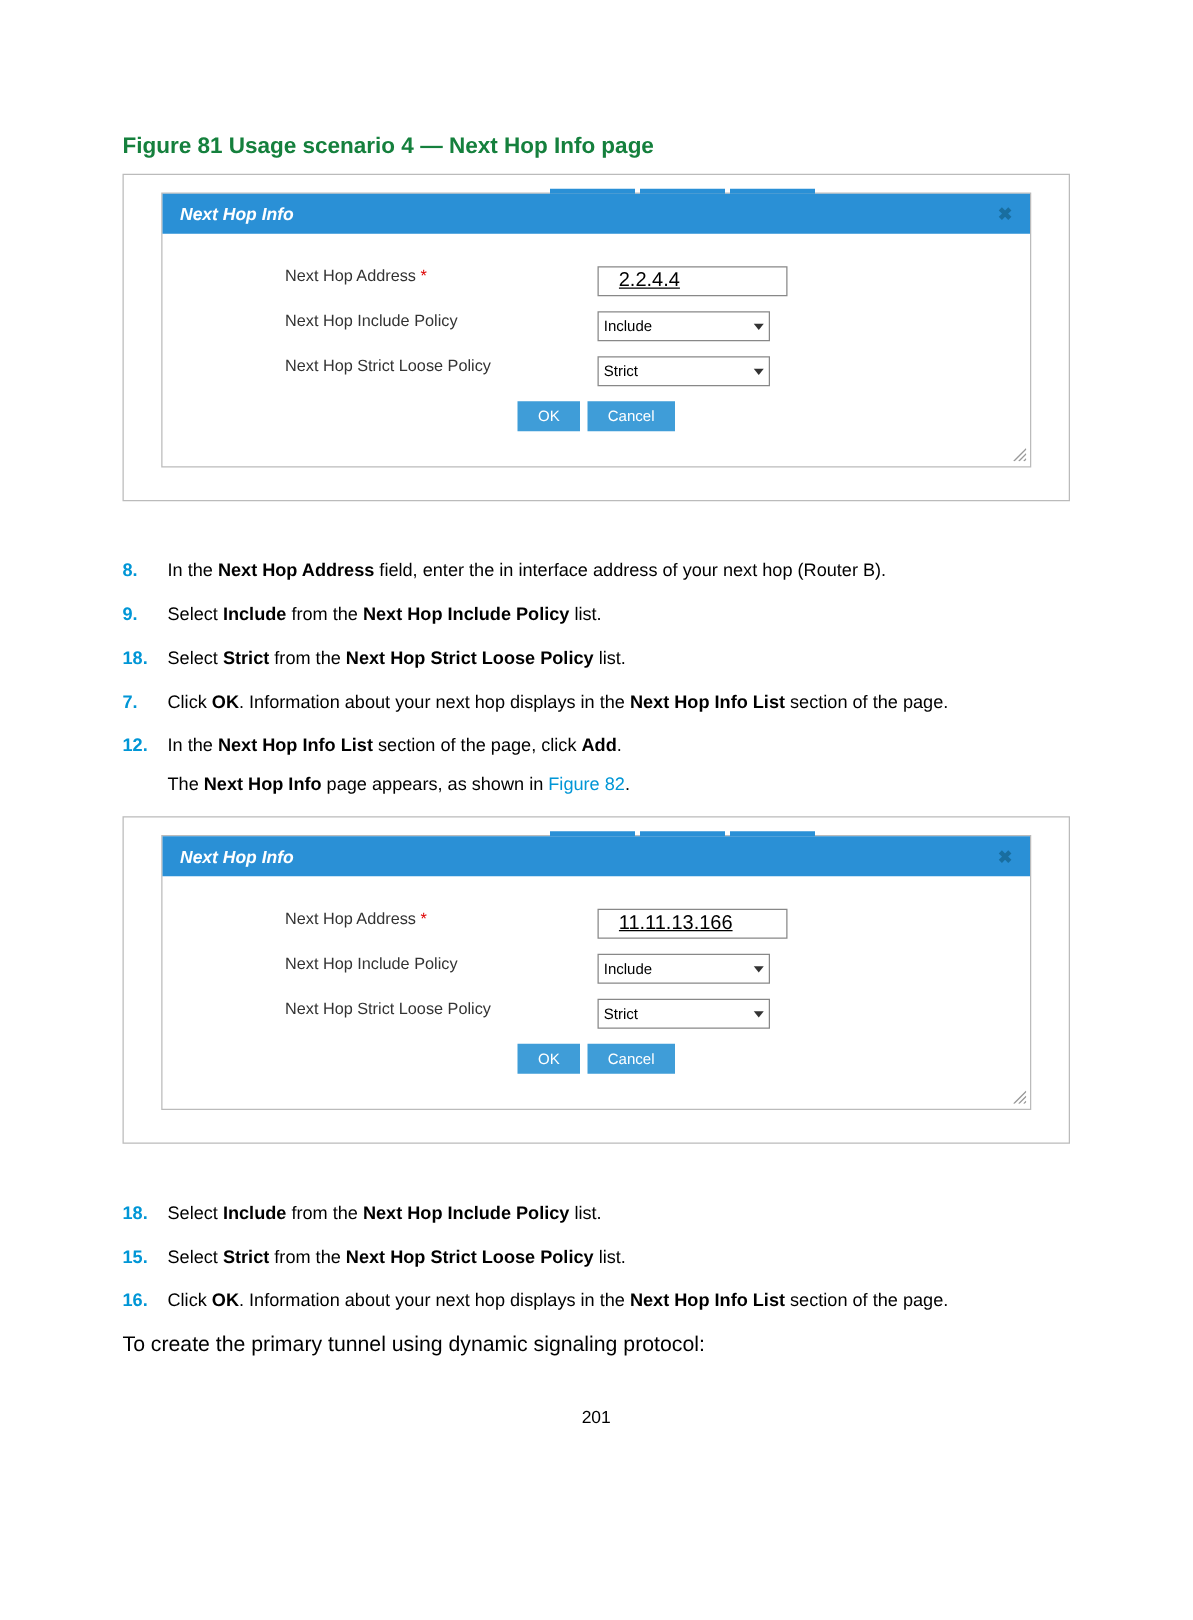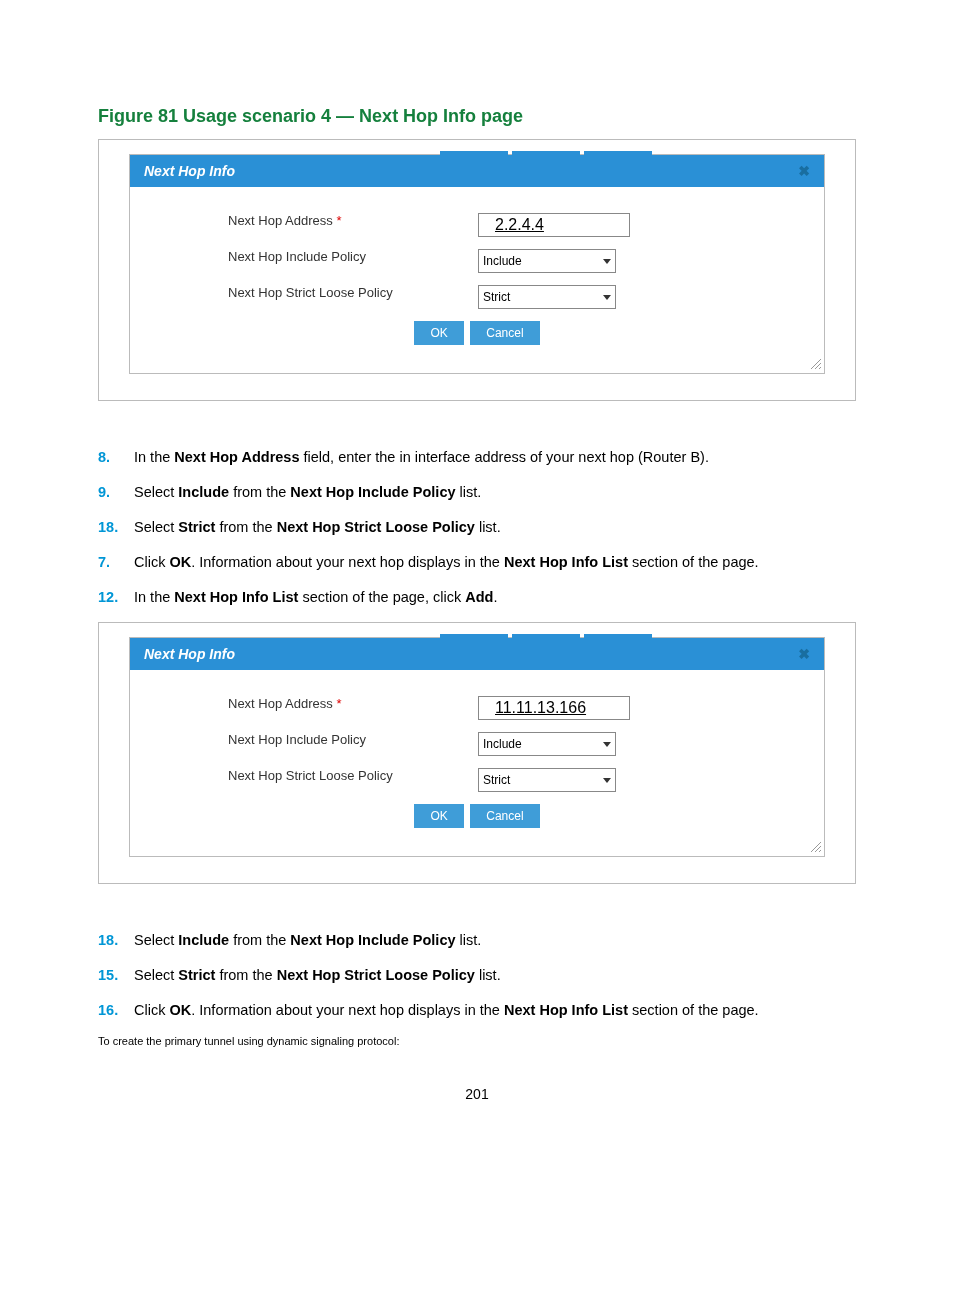--- a/index.html
+++ b/index.html
@@ -128,21 +128,21 @@
   }
   .step-num {
     color: #0096d6;
     font-weight: bold;
     width: 36px;
     flex-shrink: 0;
   }
   .step-body { flex: 1; }
   .step-body .sub { display:block; margin-top:10px; }
   .link { color: #0096d6; }
-  .after-text { font-size: 11px; margin: 10px 0 30px 0; }
+  .after-text { font-size: 17px; margin: 10px 0 30px 0; }
   .page-num { text-align: center; font-size: 14px; margin-top: 39px; }
   b { font-weight: bold; }
 </style>
 </head>
 <body>
 
 <div class="page">
 
   <div class="fig-caption">Figure 81 Usage scenario 4 — Next Hop Info page</div>
 
@@ -196,21 +196,21 @@
       <li>
         <span class="step-num">18.</span>
         <span class="step-body">Select <b>Strict</b> from the <b>Next Hop Strict Loose Policy</b> list.</span>
       </li>
       <li>
         <span class="step-num">7.</span>
         <span class="step-body">Click <b>OK</b>. Information about your next hop displays in the <b>Next Hop Info List</b> section of the page.</span>
       </li>
       <li>
         <span class="step-num">12.</span>
-        <span class="step-body">In the <b>Next Hop Info List</b> section of the page, click <b>Add</b>.</span>
+        <span class="step-body">In the <b>Next Hop Info List</b> section of the page, click <b>Add</b>.<span class="sub">The <b>Next Hop Info</b> page appears, as shown in <span class="link">Figure 82</span>.</span></span>
       </li>
     </ol>
 
 
   <div class="screenshot">
     <div class="dialog">
       <div class="dialog-header">
         <span>Next Hop Info</span>
         <span class="close-x">✖</span>
       </div>

